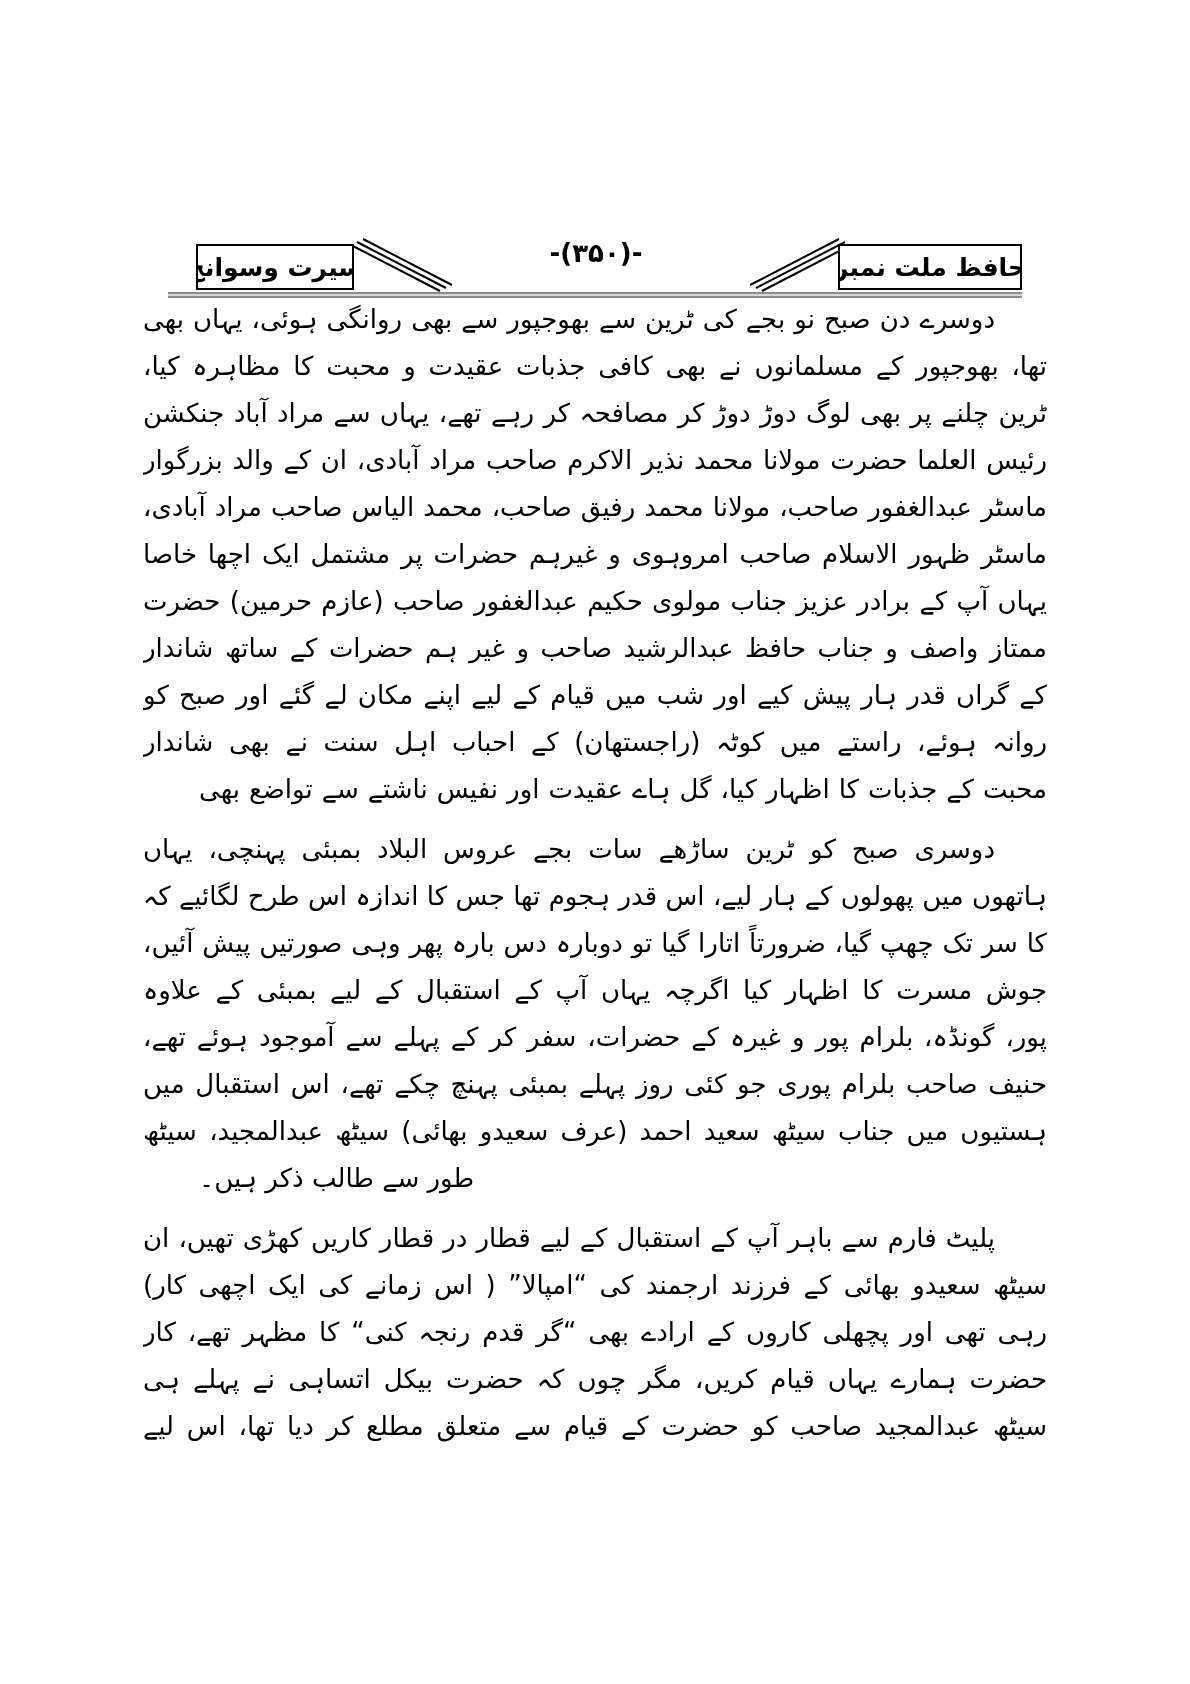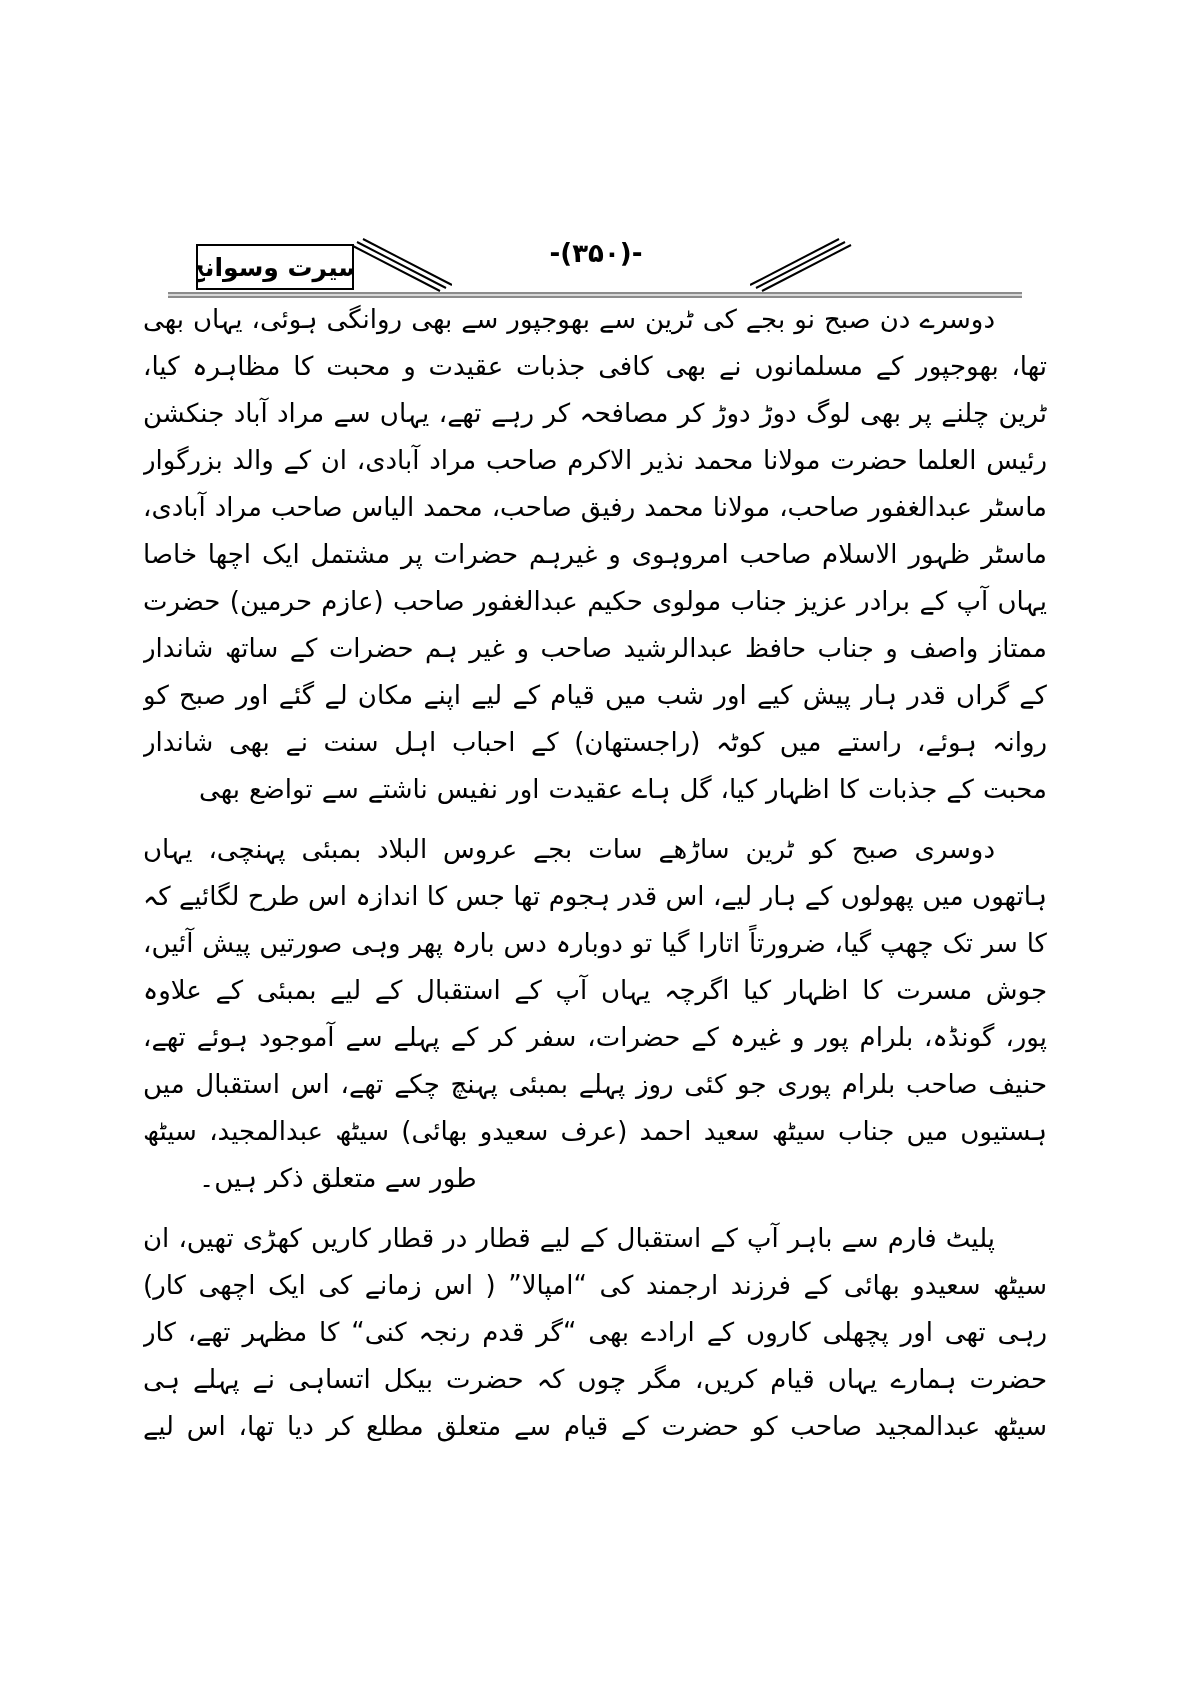--- a/index.html
+++ b/index.html
@@ -108,20 +108,23 @@
       <line x1="6" y1="50" x2="95" y2="4" stroke="#000" stroke-width="2"></line>
       <line x1="12" y1="53" x2="101" y2="7" stroke="#000" stroke-width="2"></line>
     </svg>
 
     <div class="hdr-box left">
       <span>سیرت وسوانح</span>
     </div>
 
     <div class="page-num">-(۳۵۰)-</div>
 
+    <div class="hdr-box right">
+      <span>حافظ ملت نمبر</span>
+    </div>
   </div>
 
   <div class="body-text" id="body-text" lang="ur" dir="rtl">
       <div class="para">
         <div class="line first">دوسرے دن صبح نو بجے کی ٹرین سے بھوجپور سے بھی روانگی ہوئی، یہاں بھی بوقت رخصت شاندار مجمع</div>
         <div class="line">تھا، بھوجپور کے مسلمانوں نے بھی کافی جذبات عقیدت و محبت کا مظاہرہ کیا، اسٹیشن کا پلیٹ فارم بھرا ہوا تھا،</div>
         <div class="line">ٹرین چلنے پر بھی لوگ دوڑ دوڑ کر مصافحہ کر رہے تھے، یہاں سے مراد آباد جنکشن پہنچے جہاں قائد اہل سنت</div>
         <div class="line">رئیس العلما حضرت مولانا محمد نذیر الاکرم صاحب مراد آبادی، ان کے والد بزرگوار جناب حاجی ظہور احمد صاحب،</div>
         <div class="line">ماسٹر عبدالغفور صاحب، مولانا محمد رفیق صاحب، محمد الیاس صاحب مراد آبادی، محمد شفیع صاحب طالب چندوسی،</div>
         <div class="line">ماسٹر ظہور الاسلام صاحب امروہوی و غیرہم حضرات پر مشتمل ایک اچھا خاصا مجمع، استقبال کے لیے موجود تھا،</div>
@@ -132,21 +135,21 @@
         <div class="line shortlast">محبت کے جذبات کا اظہار کیا، گل ہاے عقیدت اور نفیس ناشتے سے تواضع بھی کی۔</div>
       </div>
       <div class="para">
         <div class="line first">دوسری صبح کو ٹرین ساڑھے سات بجے عروس البلاد بمبئی پہنچی، یہاں اسٹیشن پر آپ کے شیدائیوں کا،</div>
         <div class="line">ہاتھوں میں پھولوں کے ہار لیے، اس قدر ہجوم تھا جس کا اندازہ اس طرح لگائیے کہ آپ کی گل پوشی کی گئی تو آپ</div>
         <div class="line">کا سر تک چھپ گیا، ضرورتاً اتارا گیا تو دوبارہ دس بارہ پھر وہی صورتیں پیش آئیں، مسلماناں بمبئی نے نہایت ہی</div>
         <div class="line">جوش مسرت کا اظہار کیا اگرچہ یہاں آپ کے استقبال کے لیے بمبئی کے علاوہ جمشید پور، ہوڑہ، کلکتہ، گیا، مبارک</div>
         <div class="line">پور، گونڈہ، بلرام پور و غیرہ کے حضرات، سفر کر کے پہلے سے آموجود ہوئے تھے، خود آپ کے خلیفہ حافظ محمد</div>
         <div class="line">حنیف صاحب بلرام پوری جو کئی روز پہلے بمبئی پہنچ چکے تھے، اس استقبال میں موجود تھے اور بمبئی کی اہم ترین</div>
         <div class="line">ہستیوں میں جناب سیٹھ سعید احمد (عرف سعیدو بھائی) سیٹھ عبدالمجید، سیٹھ مشتاق حسین و غیرہ حضرات خاص</div>
-        <div class="line shortlast">طور سے متعلق ذکر ہیں۔</div>
+        <div class="line shortlast">طور سے طالب ذکر ہیں۔</div>
       </div>
       <div class="para">
         <div class="line first">پلیٹ فارم سے باہر آپ کے استقبال کے لیے قطار در قطار کاریں کھڑی تھیں، ان میں سب سے آگے</div>
         <div class="line">سیٹھ سعیدو بھائی کے فرزند ارجمند کی “امپالا” ( اس زمانے کی ایک اچھی کار) پھولوں سے سجی ہوئی آپ کا انتظار کر</div>
         <div class="line">رہی تھی اور پچھلی کاروں کے ارادے بھی “گر قدم رنجہ کنی“ کا مظہر تھے، کار مالکان میں سے ہر ایک کی آرزو تھی کہ</div>
         <div class="line">حضرت ہمارے یہاں قیام کریں، مگر چوں کہ حضرت بیکل اتساہی نے پہلے ہی بذریعہ ٹیلی گرام، سیٹھ سعید احمد و</div>
         <div class="line">سیٹھ عبدالمجید صاحب کو حضرت کے قیام سے متعلق مطلع کر دیا تھا، اس لیے حسب وعدہ حضرت نے انھی حضرات</div>
       </div>
     </div>
 

